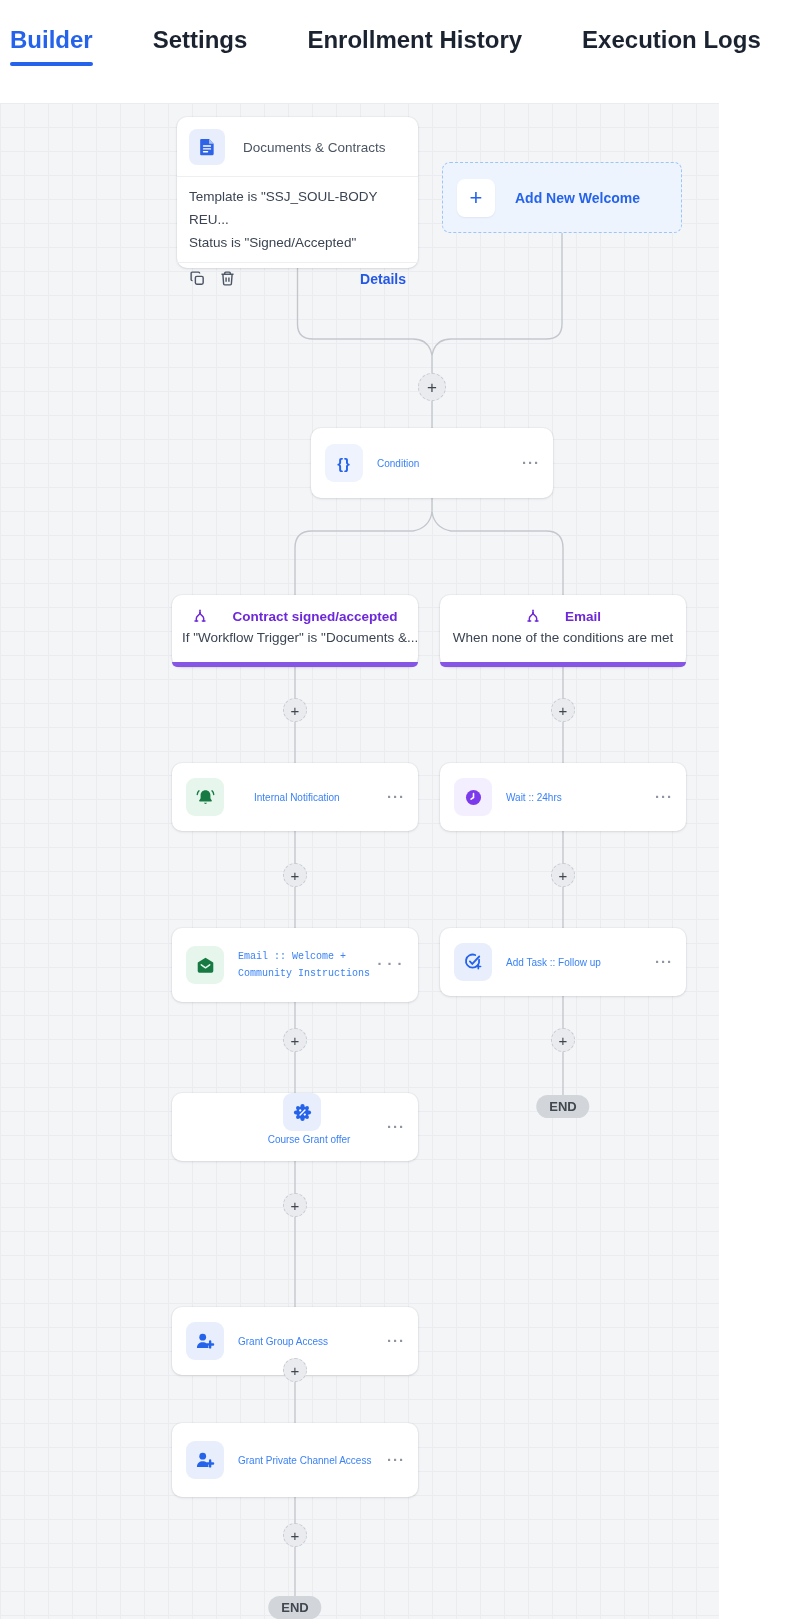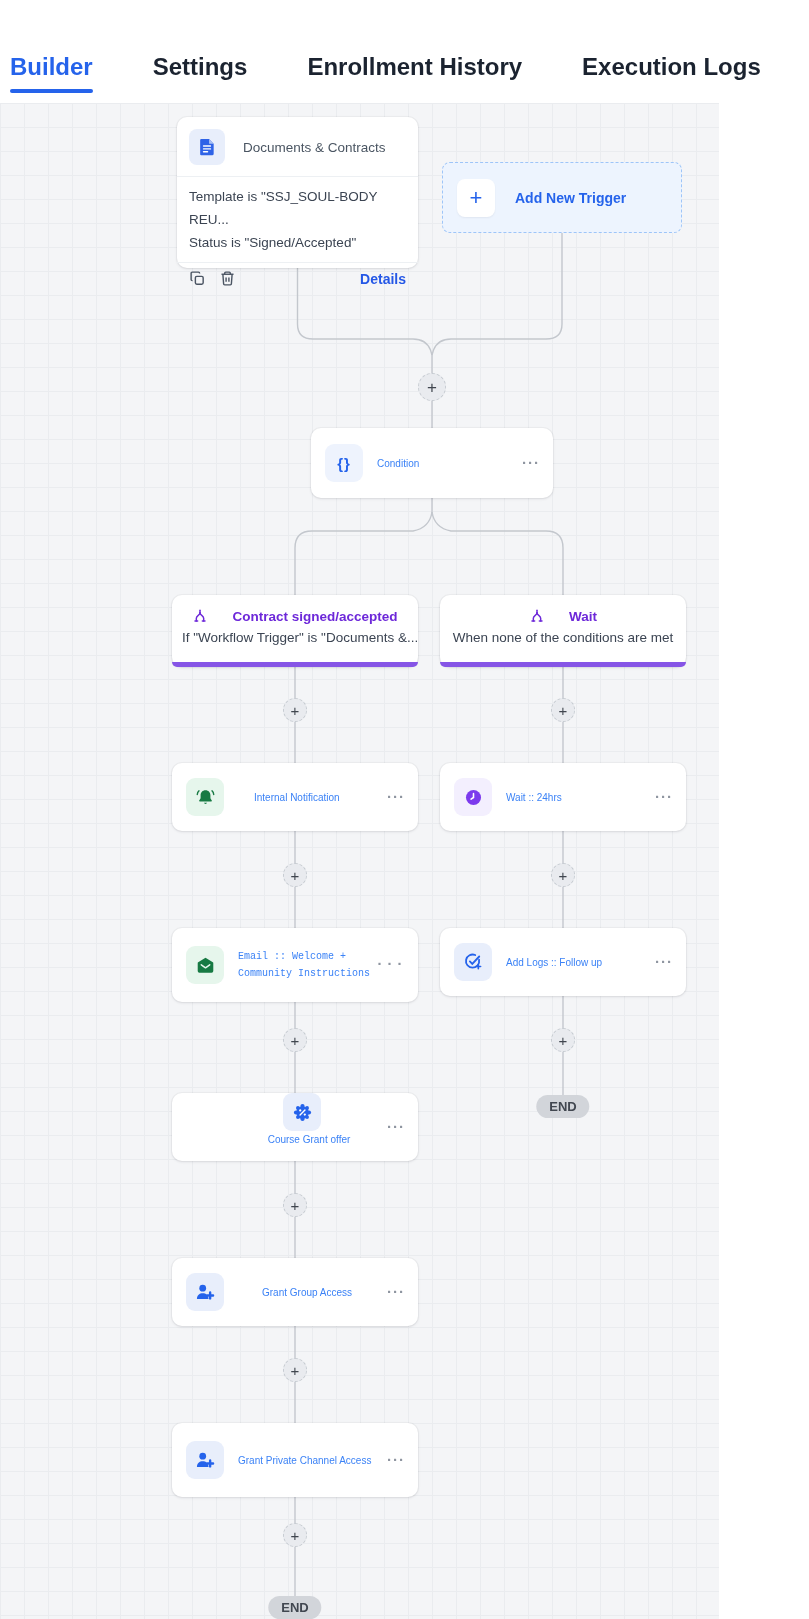--- a/index.html
+++ b/index.html
@@ -3,21 +3,21 @@
 <meta charset="utf-8">
 <style>
   html,body{margin:0;padding:0;}
   body{
     width:809px;height:1619px;overflow:hidden;background:#fff;
     font-family:"Liberation Sans","DejaVu Sans",sans-serif;
     -webkit-font-smoothing:antialiased;
   }
   
   .tabbar{
-    position:relative;height:103px;background:#fff;display:flex;align-items:flex-end;
+    position:relative;height:103px;background:#fff;display:flex;align-items:flex-start;
     padding:26px 0 0 10px;box-sizing:border-box;
   }
   .tab{
     position:relative;margin-right:60px;font-size:24px;font-weight:600;color:#1b2330;
     cursor:pointer;white-space:nowrap;padding-bottom:22px;
   }
   .tab.active{color:#2563eb;}
   .tab.active::after{
     content:"";position:absolute;left:0;right:0;bottom:10px;height:4px;border-radius:2px;background:#2563eb;
   }
@@ -157,21 +157,21 @@
           <path d="M8 6 V4.5 A1.5 1.5 0 0 1 9.5 3 h5 A1.5 1.5 0 0 1 16 4.5 V6"></path>
         <path d="M5.5 6 l1 13.5 a1.5 1.5 0 0 0 1.5 1.5 h8 a1.5 1.5 0 0 0 1.5 -1.5 L18.5 6"></path>
         <path d="M10 10.5 v6 M14 10.5 v6"></path>
       </svg>
       <div class="details">Details</div>
     </div>
   </div>
 
   <div class="add-trigger">
     <div class="add-sq">+</div>
-    <div class="add-label">Add New Trigger</div>
+    <div class="add-label">Add New Welcome</div>
   </div>
 
   <div class="plus-node big" style="left:418px;top:270px;">+</div>
 
   <div class="card condition-card action-card">
     <div class="iconbox indigo">
       <span class="braces">{}</span>
     </div>
     <div class="action-title">Condition</div>
     <div class="dots">···</div>
@@ -192,21 +192,21 @@
   </div>
 
   <div class="card branch-card right">
     <div class="branch-title">
       <svg class="glyph" width="16" height="16" viewBox="0 0 24 24" fill="none" stroke="#6d28d9" stroke-width="2.2" stroke-linecap="round">
         <path d="M12 3.5 v3.5"></path>
         <path d="M12 7 c0 4.5 -5.5 3.5 -5.5 8.5 v4"></path>
         <path d="M12 7 c0 4.5 5.5 3.5 5.5 8.5 v4"></path>
         <path d="M4.5 19.5 h4 M15.5 19.5 h4"></path>
       </svg>
-      <span>Wait</span>
+      <span>Email</span>
     </div>
     <div class="branch-sub">When none of the conditions are met</div>
     <div class="branch-bar"></div>
   </div>
 
   <div class="plus-node" style="left:283px;top:595px;">+</div>
   <div class="plus-node" style="left:551px;top:595px;">+</div>
   <div class="plus-node" style="left:283px;top:760px;">+</div>
   <div class="plus-node" style="left:551px;top:760px;">+</div>
   <div class="plus-node" style="left:283px;top:925px;">+</div>
@@ -255,21 +255,21 @@
         </g>
         <path stroke="#fff" stroke-width="1.6" stroke-linecap="round" d="M9.2 14.8 L14.8 9.2"></path>
         <circle cx="9.4" cy="9.6" r="1.3" fill="#fff"></circle>
         <circle cx="14.6" cy="14.4" r="1.3" fill="#fff"></circle>
       </svg>
     </div>
     <div class="action-title">Course Grant offer</div>
     <div class="dots">···</div>
   </div>
 
-  <div class="card action-card" style="left:172px;top:1155px;width:246px;height:68px;gap:24px;">
+  <div class="card action-card" style="left:172px;top:1204px;width:246px;height:68px;">
     <div class="iconbox blue">
       <svg class="glyph" width="22" height="22" viewBox="0 0 24 24">
         <circle cx="9.5" cy="7.8" r="3.7" fill="currentColor"></circle>
         <path fill="currentColor" d="M3.2 19.5 c0-3.9 2.8-6.1 6.3-6.1 s6.3 2.2 6.3 6.1 z"></path>
         <path stroke="currentColor" stroke-width="2.6" stroke-linecap="round" d="M17.6 12.6 v6.4 M14.4 15.8 h6.4"></path>
       </svg>
     </div>
     <div class="action-title">Grant Group Access</div>
     <div class="dots">···</div>
   </div>
@@ -298,20 +298,20 @@
   </div>
 
   <div class="card action-card" style="left:440px;top:825px;width:246px;height:68px;">
     <div class="iconbox blue">
       <svg class="glyph" width="22" height="22" viewBox="0 0 24 24" fill="none" stroke="currentColor" stroke-width="2" stroke-linecap="round">
         <path d="M18.6 9.6 a7.2 7.2 0 1 1 -4.2 -5.2"></path>
         <path d="M8.6 11.4 l2.6 2.6 L18.8 6"></path>
         <path stroke-width="1.8" d="M17.8 14.4 v5 M15.3 16.9 h5"></path>
       </svg>
     </div>
-    <div class="action-title">Add Logs :: Follow up</div>
+    <div class="action-title">Add Task :: Follow up</div>
     <div class="dots">···</div>
   </div>
 
   <div class="end-pill" style="left:563px;top:992px;">END</div>
   <div class="end-pill" style="left:295px;top:1493px;">END</div>
 
 </div>
 
 </body></html>

